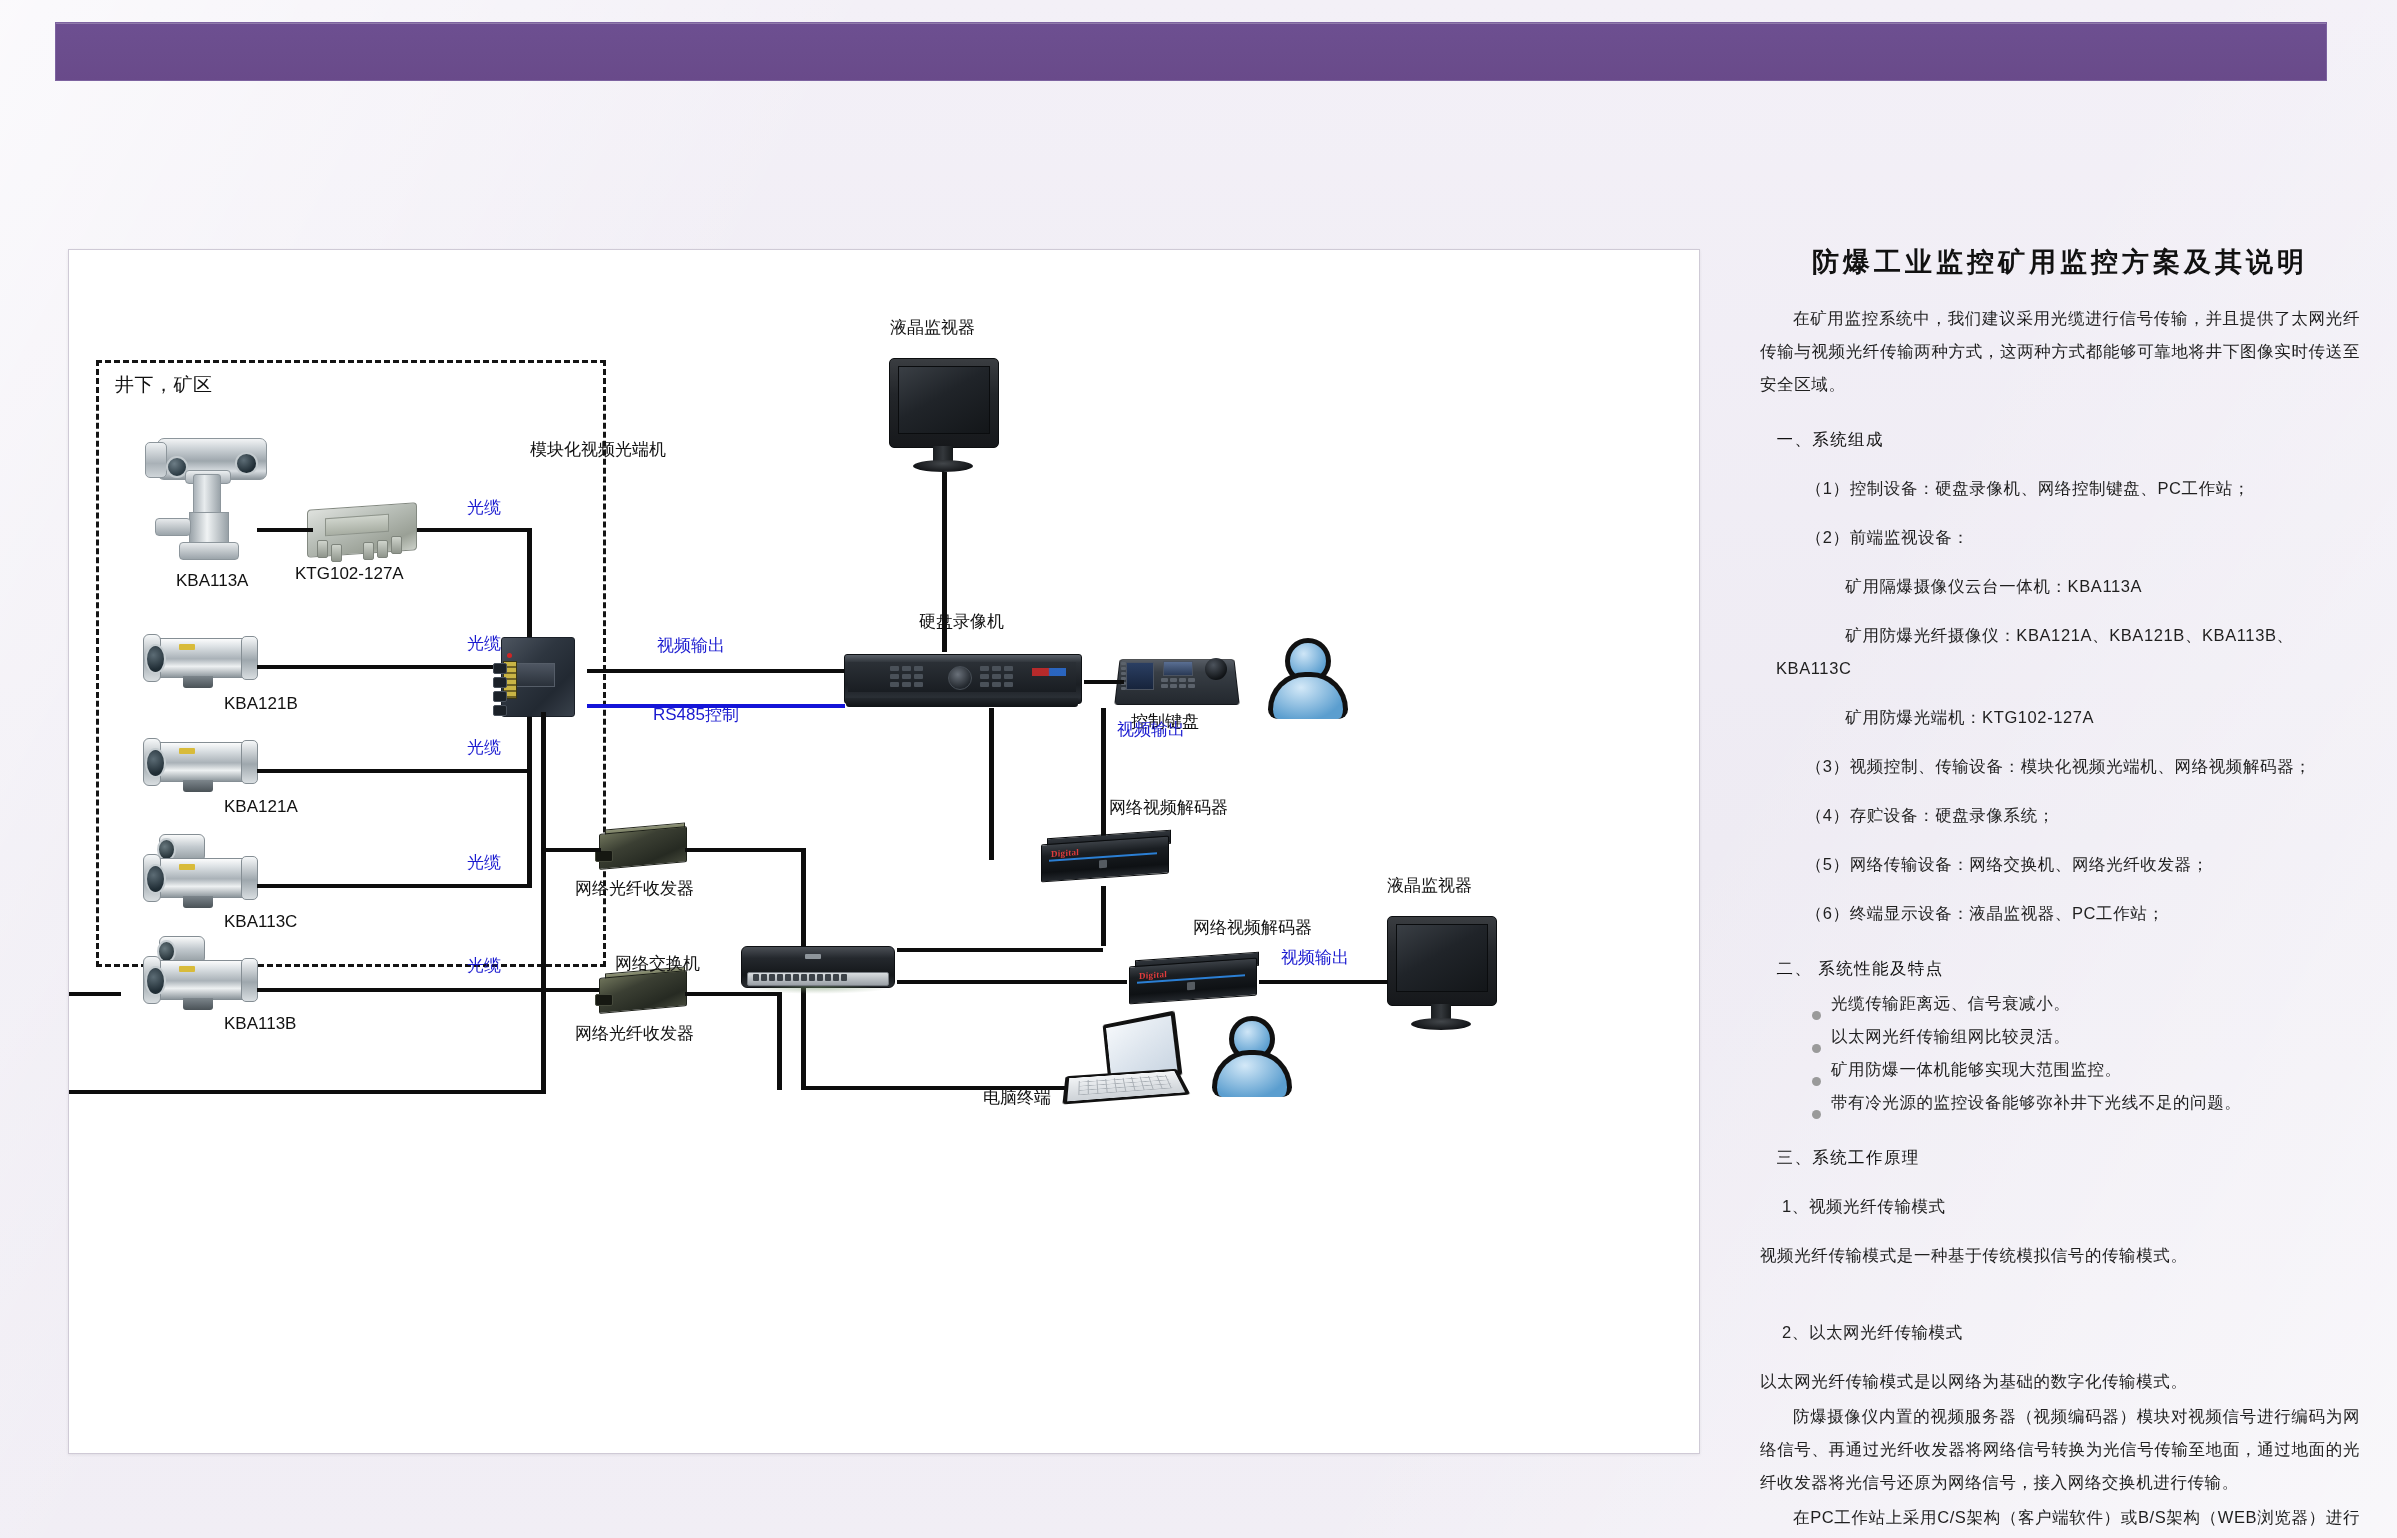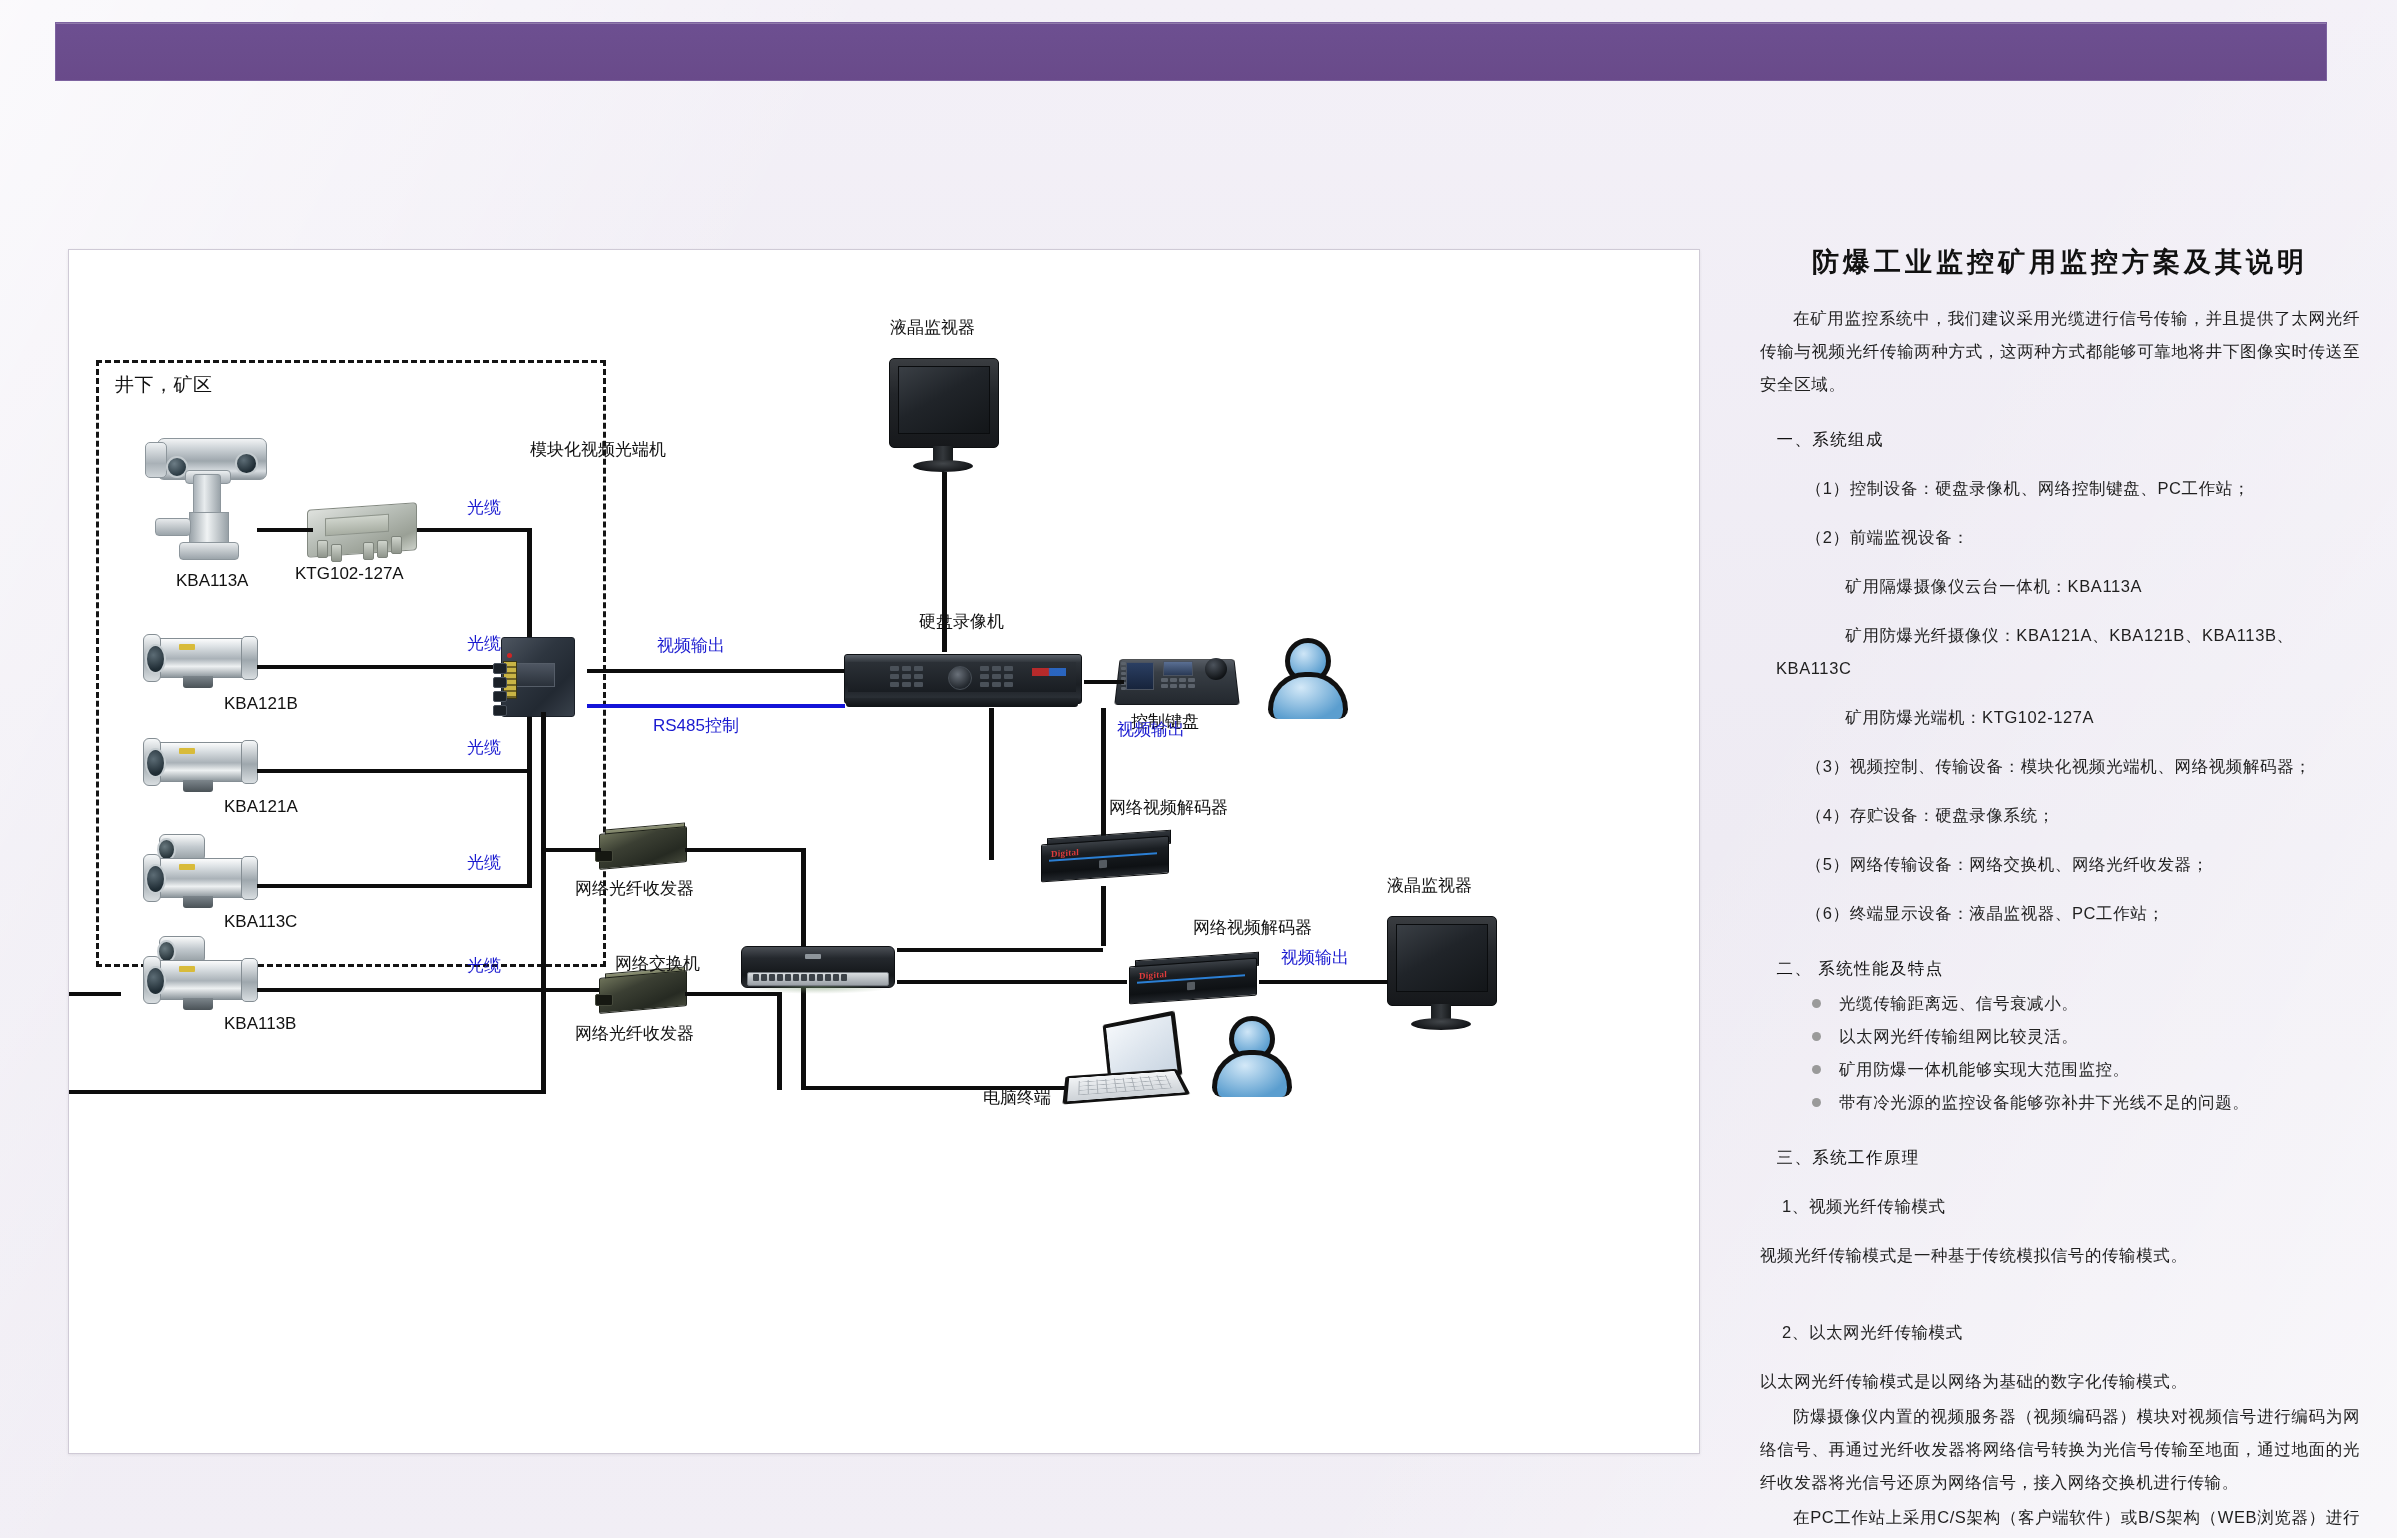--- a/index.html
+++ b/index.html
@@ -359,21 +359,21 @@
   .hd{
     font-size:16.5px;line-height:33px;letter-spacing:1.4px;margin:22px 0 2px 0;
     color:#111;text-indent:1em;
   }
   .li{
     font-size:16.5px;line-height:33px;letter-spacing:.6px;margin:16px;
     text-indent:1.8em;color:#1f1f1f;
   }
   .li.sub{text-indent:4.2em;}
   .bullet-row{
-    display:flex;align-items:flex-start;gap:18px;margin-left:52px;line-height:33px;
+    display:flex;align-items:flex-end;gap:10px;margin-left:52px;line-height:33px;
   }
   .bullet-dot{
     width:9px;height:9px;border-radius:50%;background:#9a9a9a;
     margin-top:12px;flex:0 0 auto;
   }
   .bullet-row span{font-size:16.5px;letter-spacing:.6px;color:#1f1f1f;}
   .gap{height:26px;}
 </style>
 </head>
 <body>
@@ -488,21 +488,21 @@
       <div class="mvt-conn" style="top:30px;"></div>
       <div class="mvt-conn" style="top:44px;"></div>
       <div class="mvt-conn" style="top:58px;"></div>
       <div class="mvt-conn" style="top:72px;"></div>
     </div>
     <div class="cap" style="left:461px;top:190px;">模块化视频光端机</div>
 
     <div class="wire h" style="left:518px;top:419px;width:258px;"></div>
     <div class="cap-blue" style="left:588px;top:384px;">视频输出</div>
     <div class="wire h blue" style="left:518px;top:454px;width:258px;"></div>
-    <div class="cap-blue" style="left:584px;top:464px;">RS485控制</div>
+    <div class="cap-blue" style="left:584px;top:453px;">RS485控制</div>
 
     <div class="wire v" style="left:472px;top:462px;width:5px;height:382px;"></div>
     <div class="wire h" style="left:0px;top:840px;width:477px;"></div>
     <div class="wire h" style="left:0px;top:742px;width:52px;"></div>
 
     <div class="dev" style="left:524px;top:572px;width:100px;height:50px;">
       <div class="fmc-top"></div>
       <div class="fmc-body"></div>
       <div class="fmc-port"></div>
     </div>

